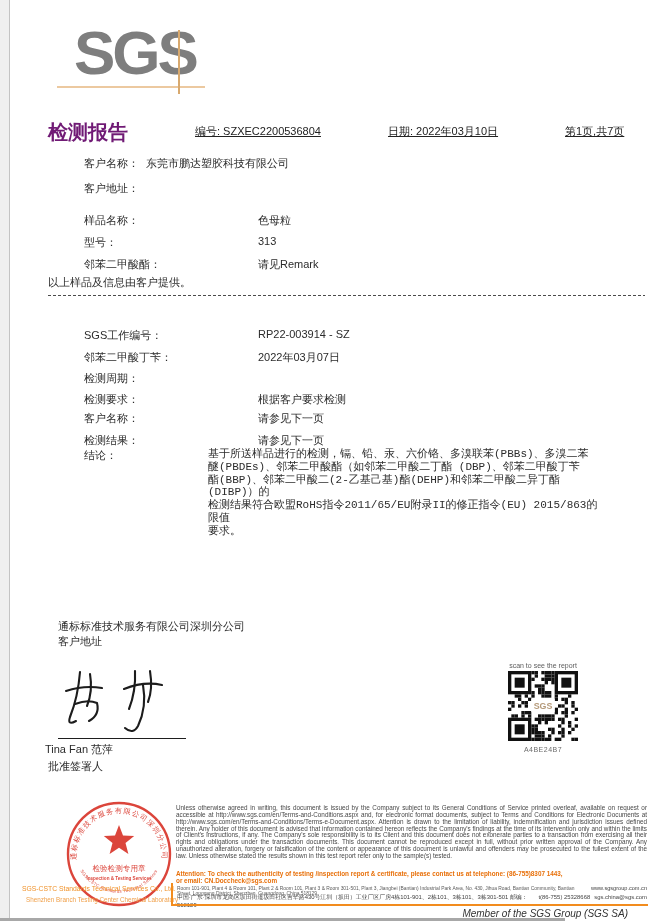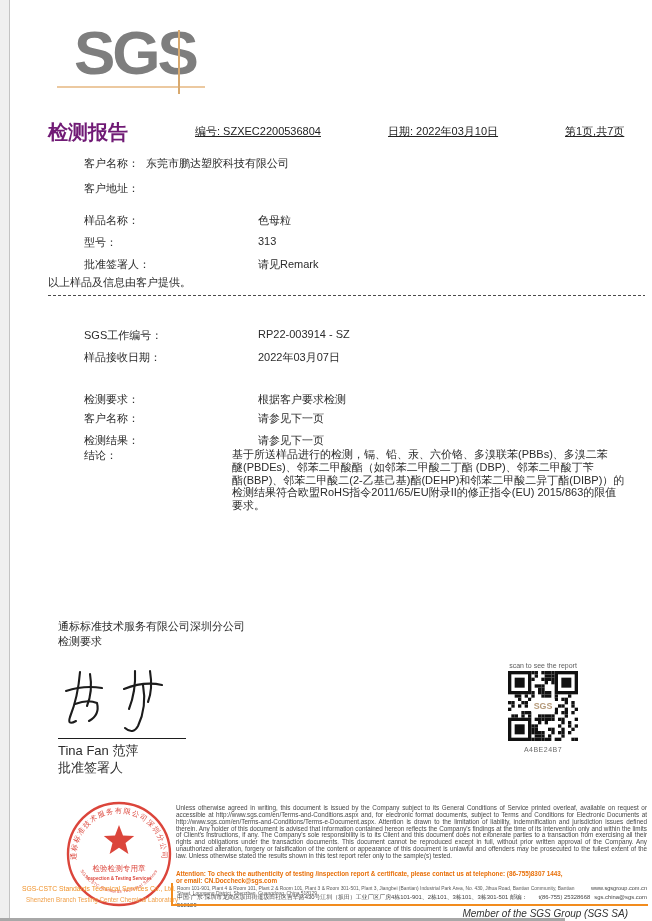--- a/index.html
+++ b/index.html
@@ -26,30 +26,30 @@
   
   .row{position:absolute;left:48px;display:flex;font-size:11px;color:#2b2b2b;margin-left:36px;}
   .row .lab{flex:none;}
   .row.client .lab{width:62px;}
   .row.wide .lab{width:174px;}
   .note{position:absolute;left:48px;font-size:11px;color:#2b2b2b;}
 
   .dashline{position:absolute;left:48px;top:295px;width:597px;height:1px;
     background:repeating-linear-gradient(90deg,#4a4a4a 0 3px,transparent 3px 5px);}
 
-  .conclusion{position:absolute;left:232px;top:448px;width:398px;font-size:11px;line-height:12.8px;
-    white-space:pre-line;color:#2b2b2b;}
+  .conclusion{position:absolute;left:208px;top:448px;width:398px;font-size:11px;line-height:12.8px;
+    white-space:pre-line;color:#2b2b2b;font-family:Liberation Mono, monospace;}
 
   
   .sig-company{position:absolute;left:58px;top:619px;font-size:11px;}
   .sig-auth{position:absolute;left:58px;top:634px;font-size:11px;}
   .sig-svg{position:absolute;left:56px;top:663px;}
   .sig-line{position:absolute;left:58px;top:738px;width:128px;border-bottom:1.5px solid #1e1e1e;}
-  .sig-name{position:absolute;left:58px;top:742px;font-size:13px;}
-  .sig-role{position:absolute;left:58px;top:759px;font-size:13px;font-family:Liberation Mono, monospace;}
+  .sig-name{position:absolute;left:45px;top:742px;font-size:11px;}
+  .sig-role{position:absolute;left:48px;top:759px;font-size:11px;font-family:Liberation Mono, monospace;}
 
   
   .qr-wrap{position:absolute;left:503px;top:662px;width:80px;text-align:center;}
   .qr-caption{font-size:7px;color:#5d5d5d;margin-bottom:2px;}
   .qr-code{display:inline-block;width:70px;height:70px;}
   .qr-id{font-size:7px;color:#6b6b6b;margin-top:1px;letter-spacing:.5px;}
 
   
   .stamp{position:absolute;left:60px;top:799px;}
   .org-en{position:absolute;left:22px;top:885px;width:170px;font-size:6.8px;color:#f0922a;line-height:1.1;}
@@ -94,36 +94,37 @@
 
   <div class="row wide" style="top:213px">
     <span class="lab">样品名称：</span>
     <span>色母粒</span>
   </div>
   <div class="row wide" style="top:235px">
     <span class="lab">型号：</span>
     <span>313</span>
   </div>
   <div class="row wide" style="top:257px">
-    <span class="lab">批准签署人：</span>
+    <span class="lab">邻苯二甲酸酯：</span>
     <span>请见Remark</span>
   </div>
   <div class="note" style="top:275px">以上样品及信息由客户提供。</div>
 
   <div class="dashline"></div>
 
   <div class="row wide" style="top:328px">
     <span class="lab">SGS工作编号：</span>
     <span>RP22-003914 - SZ</span>
   </div>
   <div class="row wide" style="top:350px">
-    <span class="lab">样品接收日期：</span>
+    <span class="lab">邻苯二甲酸丁苄：</span>
     <span>2022年03月07日</span>
   </div>
   <div class="row wide" style="top:371px">
+    <span class="lab">检测周期：</span>
   </div>
   <div class="row wide" style="top:392px">
     <span class="lab">检测要求：</span>
     <span>根据客户要求检测</span>
   </div>
   <div class="row wide" style="top:411px">
     <span class="lab">客户名称：</span>
     <span>请参见下一页</span>
   </div>
   <div class="row wide" style="top:433px">
@@ -133,21 +134,21 @@
   <div class="row" style="top:448px">
     <span class="lab">结论：</span>
   </div>
   <div class="conclusion">基于所送样品进行的检测，镉、铅、汞、六价铬、多溴联苯(PBBs)、多溴二苯
 醚(PBDEs)、邻苯二甲酸酯（如邻苯二甲酸二丁酯 (DBP)、邻苯二甲酸丁苄
 酯(BBP)、邻苯二甲酸二(2-乙基己基)酯(DEHP)和邻苯二甲酸二异丁酯(DIBP)）的
 检测结果符合欧盟RoHS指令2011/65/EU附录II的修正指令(EU) 2015/863的限值
 要求。</div>
 
   <div class="sig-company">通标标准技术服务有限公司深圳分公司</div>
-  <div class="sig-auth">检测要求</div>
+  <div class="sig-auth">客户地址</div>
   <svg class="sig-svg" width="132" height="74" viewBox="0 0 132 74">
     <g stroke="#1c1c1c" stroke-width="2.1" fill="none" stroke-linecap="round" stroke-linejoin="round">
       <path d="M10 28 Q28 22 46 25"></path>
       <path d="M24 9 Q22 34 14 54 Q11 63 20 58"></path>
       <path d="M34 11 Q37 28 31 43"></path>
       <path d="M19 41 Q32 36 41 40 Q44 52 33 58"></path>
       <path d="M68 26 Q88 18 106 22"></path>
       <path d="M79 8 Q80 28 73 46"></path>
       <path d="M94 8 Q97 26 92 39"></path>
       <path d="M87 22 Q91 44 82 63 Q77 72 69 65"></path>

